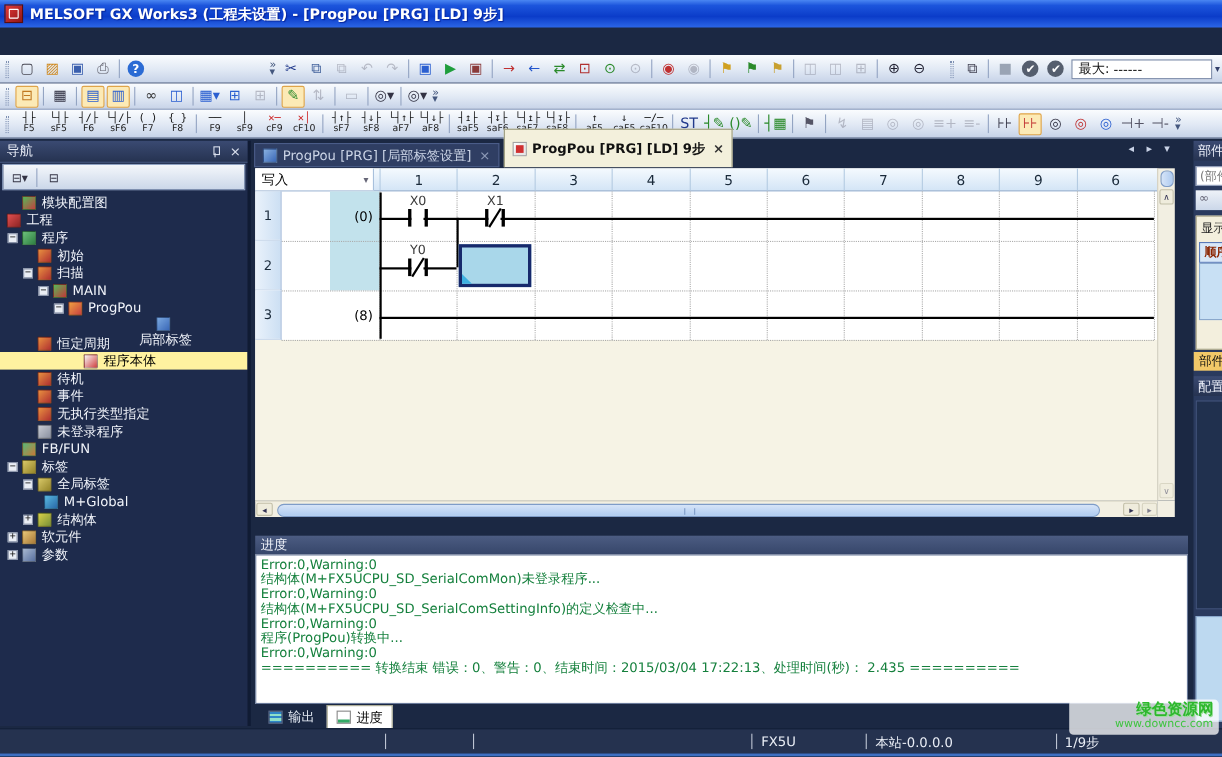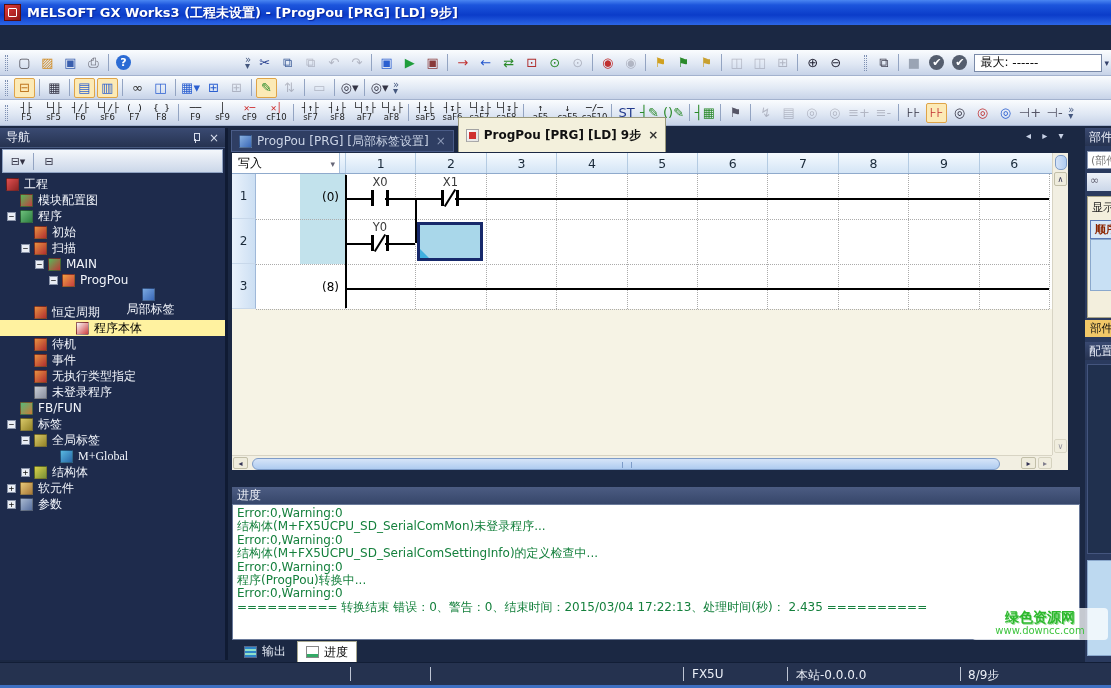--- a/index.html
+++ b/index.html
@@ -175,22 +175,22 @@
     color:#8B2500;font-weight:bold;padding:1px 4px;white-space:nowrap;}
   .rpanel .group .list{margin:0 2px;height:52px;background:#C8E0F4;border:1px solid #8AA8CC;}
   .rpanel .ptab{position:absolute;left:0px;top:192px;width:60px;height:17px;background:#F2C868;
     color:#111;font-size:11.5px;padding:1px 5px;white-space:nowrap;}
   .rpanel .t2{position:absolute;left:0;top:214px;width:120px;height:18px;background:linear-gradient(#3A4A72,#263351);
     color:#EAEEF8;font-size:12px;padding:1px 4px;white-space:nowrap;}
   .rpanel .dark{position:absolute;left:2px;top:236px;width:120px;height:190px;background:#20304E;border:1px solid #44557E;}
   .rpanel .lightbox{position:absolute;left:2px;top:432px;width:120px;height:96px;background:#BDD9F0;border:1px solid #8AA8CC;}
 
   
-  .watermark{position:absolute;left:972px;top:608px;width:136px;height:32px;z-index:50;
-    background:rgba(255,255,255,.75);border-radius:4px;padding:1px 5px;text-align:center;}
+  .watermark{position:absolute;left:972px;top:636px;width:136px;height:32px;z-index:50;
+    background:rgba(255,255,255,.75);border-radius:4px;padding:1px 5px;text-align:right;}
   .watermark .w1{color:#2DB82D;font-size:14px;font-weight:bold;line-height:16px;text-shadow:1px 1px 0 #9ADF9A;}
   .watermark .w2{color:#3DC43D;font-size:10px;line-height:11px;}
 </style>
 </head>
 <body>
 
 <div class="screen">
 
   <div class="titlebar">
     <div class="appicon"></div>
@@ -405,27 +405,27 @@
       <span class="sp"></span>
       <span class="pin"></span>
       <span class="closex">×</span>
     </div>
     <div class="navtools">
       <span class="navtbtn">⊟▾</span>
       <span class="tsep"></span>
       <span class="navtbtn">⊟</span>
     </div>
     <div class="tree" id="nav-tree">
+        <div class="trow" style="padding-left: 20px;">
+          <span class="ticon ti-module"></span>
+          <span>模块配置图</span>
+        </div>
         <div class="trow" style="padding-left: 6px;">
           <span class="ticon ti-project"></span>
           <span>工程</span>
-        </div>
-        <div class="trow" style="padding-left: 20px;">
-          <span class="ticon ti-module"></span>
-          <span>模块配置图</span>
         </div>
         <div class="trow" style="padding-left: 7px;">
           <span class="texp">−</span>
           <span class="ticon ti-progfolder"></span>
           <span>程序</span>
         </div>
         <div class="trow" style="padding-left: 34px;">
           <span class="ticon ti-prog"></span>
           <span>初始</span>
         </div>
@@ -479,21 +479,21 @@
         <div class="trow" style="padding-left: 7px;">
           <span class="texp">−</span>
           <span class="ticon ti-labelfolder"></span>
           <span>标签</span>
         </div>
         <div class="trow" style="padding-left: 21px;">
           <span class="texp">−</span>
           <span class="ticon ti-labelfolder"></span>
           <span>全局标签</span>
         </div>
-        <div class="trow" style="padding-left: 60px; font-family: Liberation Serif, serif;">
+        <div class="trow" style="padding-left: 40px;">
           <span class="ticon ti-global"></span>
           <span>M+Global</span>
         </div>
         <div class="trow" style="padding-left: 21px;">
           <span class="texp">+</span>
           <span class="ticon ti-struct"></span>
           <span>结构体</span>
         </div>
         <div class="trow" style="padding-left: 7px;">
           <span class="texp">+</span>
@@ -630,21 +630,21 @@
     </div>
 
   <div class="status">
     <div class="ssep" style="left:350px;"></div>
     <div class="ssep" style="left:430px;"></div>
     <div class="ssep" style="left:683px;"></div>
     <div class="sitem" style="left:692px;">FX5U</div>
     <div class="ssep" style="left:787px;"></div>
     <div class="sitem" style="left:796px;">本站-0.0.0.0</div>
     <div class="ssep" style="left:960px;"></div>
-    <div class="sitem" style="left:968px;">8/9步</div>
+    <div class="sitem" style="left:968px;">1/9步</div>
   </div>
   <div class="bluestrip"></div>
 
   <div class="rpanel">
     <div class="t1">部件选择</div>
     <div class="search">(部件</div>
     <div class="icons">∞</div>
     <div class="group">
       <div class="disp">显示对象:</div>
       <div class="seq">顺序</div>

